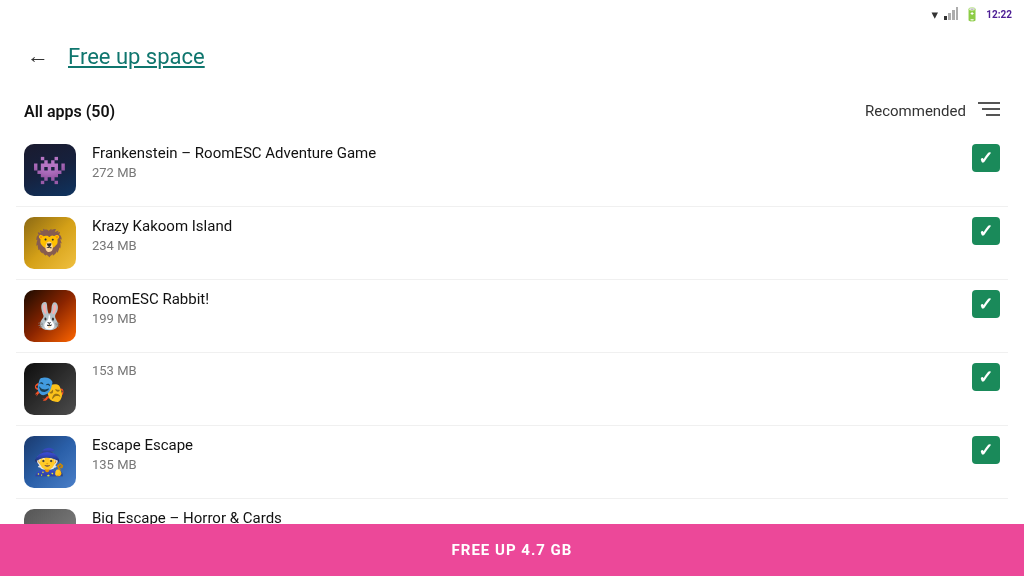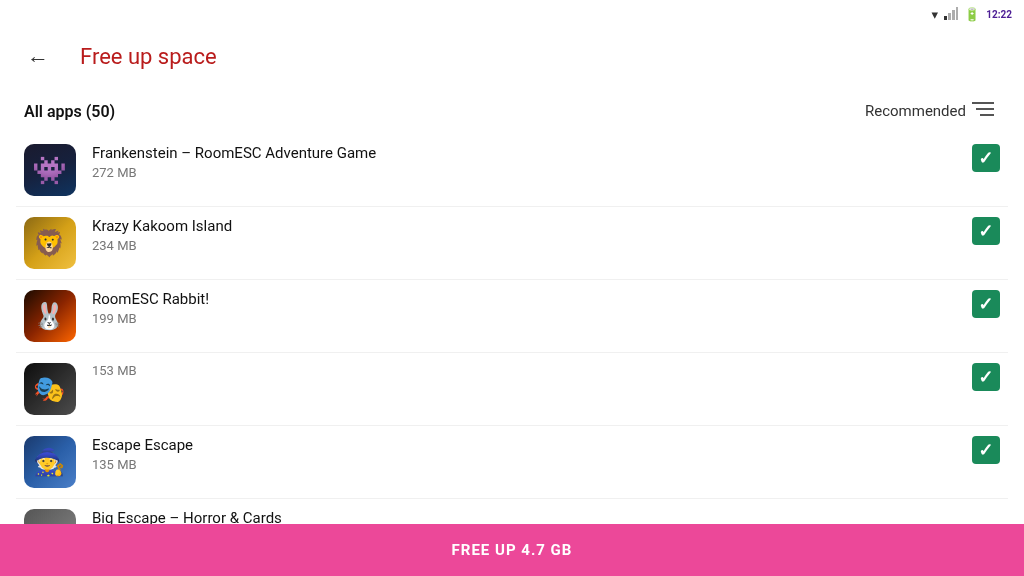--- a/index.html
+++ b/index.html
@@ -62,42 +62,43 @@
     }
 
     .back-arrow {
       font-size: 22px;
       color: #333;
     }
 
     .page-title {
       font-size: 22px;
       font-weight: 400;
-      color: #b91c1c;
-      margin-left: 24px;
+      color: #0f766e;
+      margin-left: 12px;
+      text-decoration: underline;
     }
 
     
     .list-header {
       display: flex;
       align-items: center;
       justify-content: space-between;
-      padding: 16px 30px 12px 24px;
+      padding: 16px 24px 12px 24px;
     }
 
     .list-count {
       font-size: 16px;
       font-weight: 600;
       color: #111;
     }
 
     .sort-btn {
       display: flex;
       align-items: center;
-      gap: 6px;
+      gap: 12px;
       cursor: pointer;
       color: #333;
       font-size: 15px;
     }
 
     .sort-label {
       font-size: 15px;
       color: #333;
     }
 

